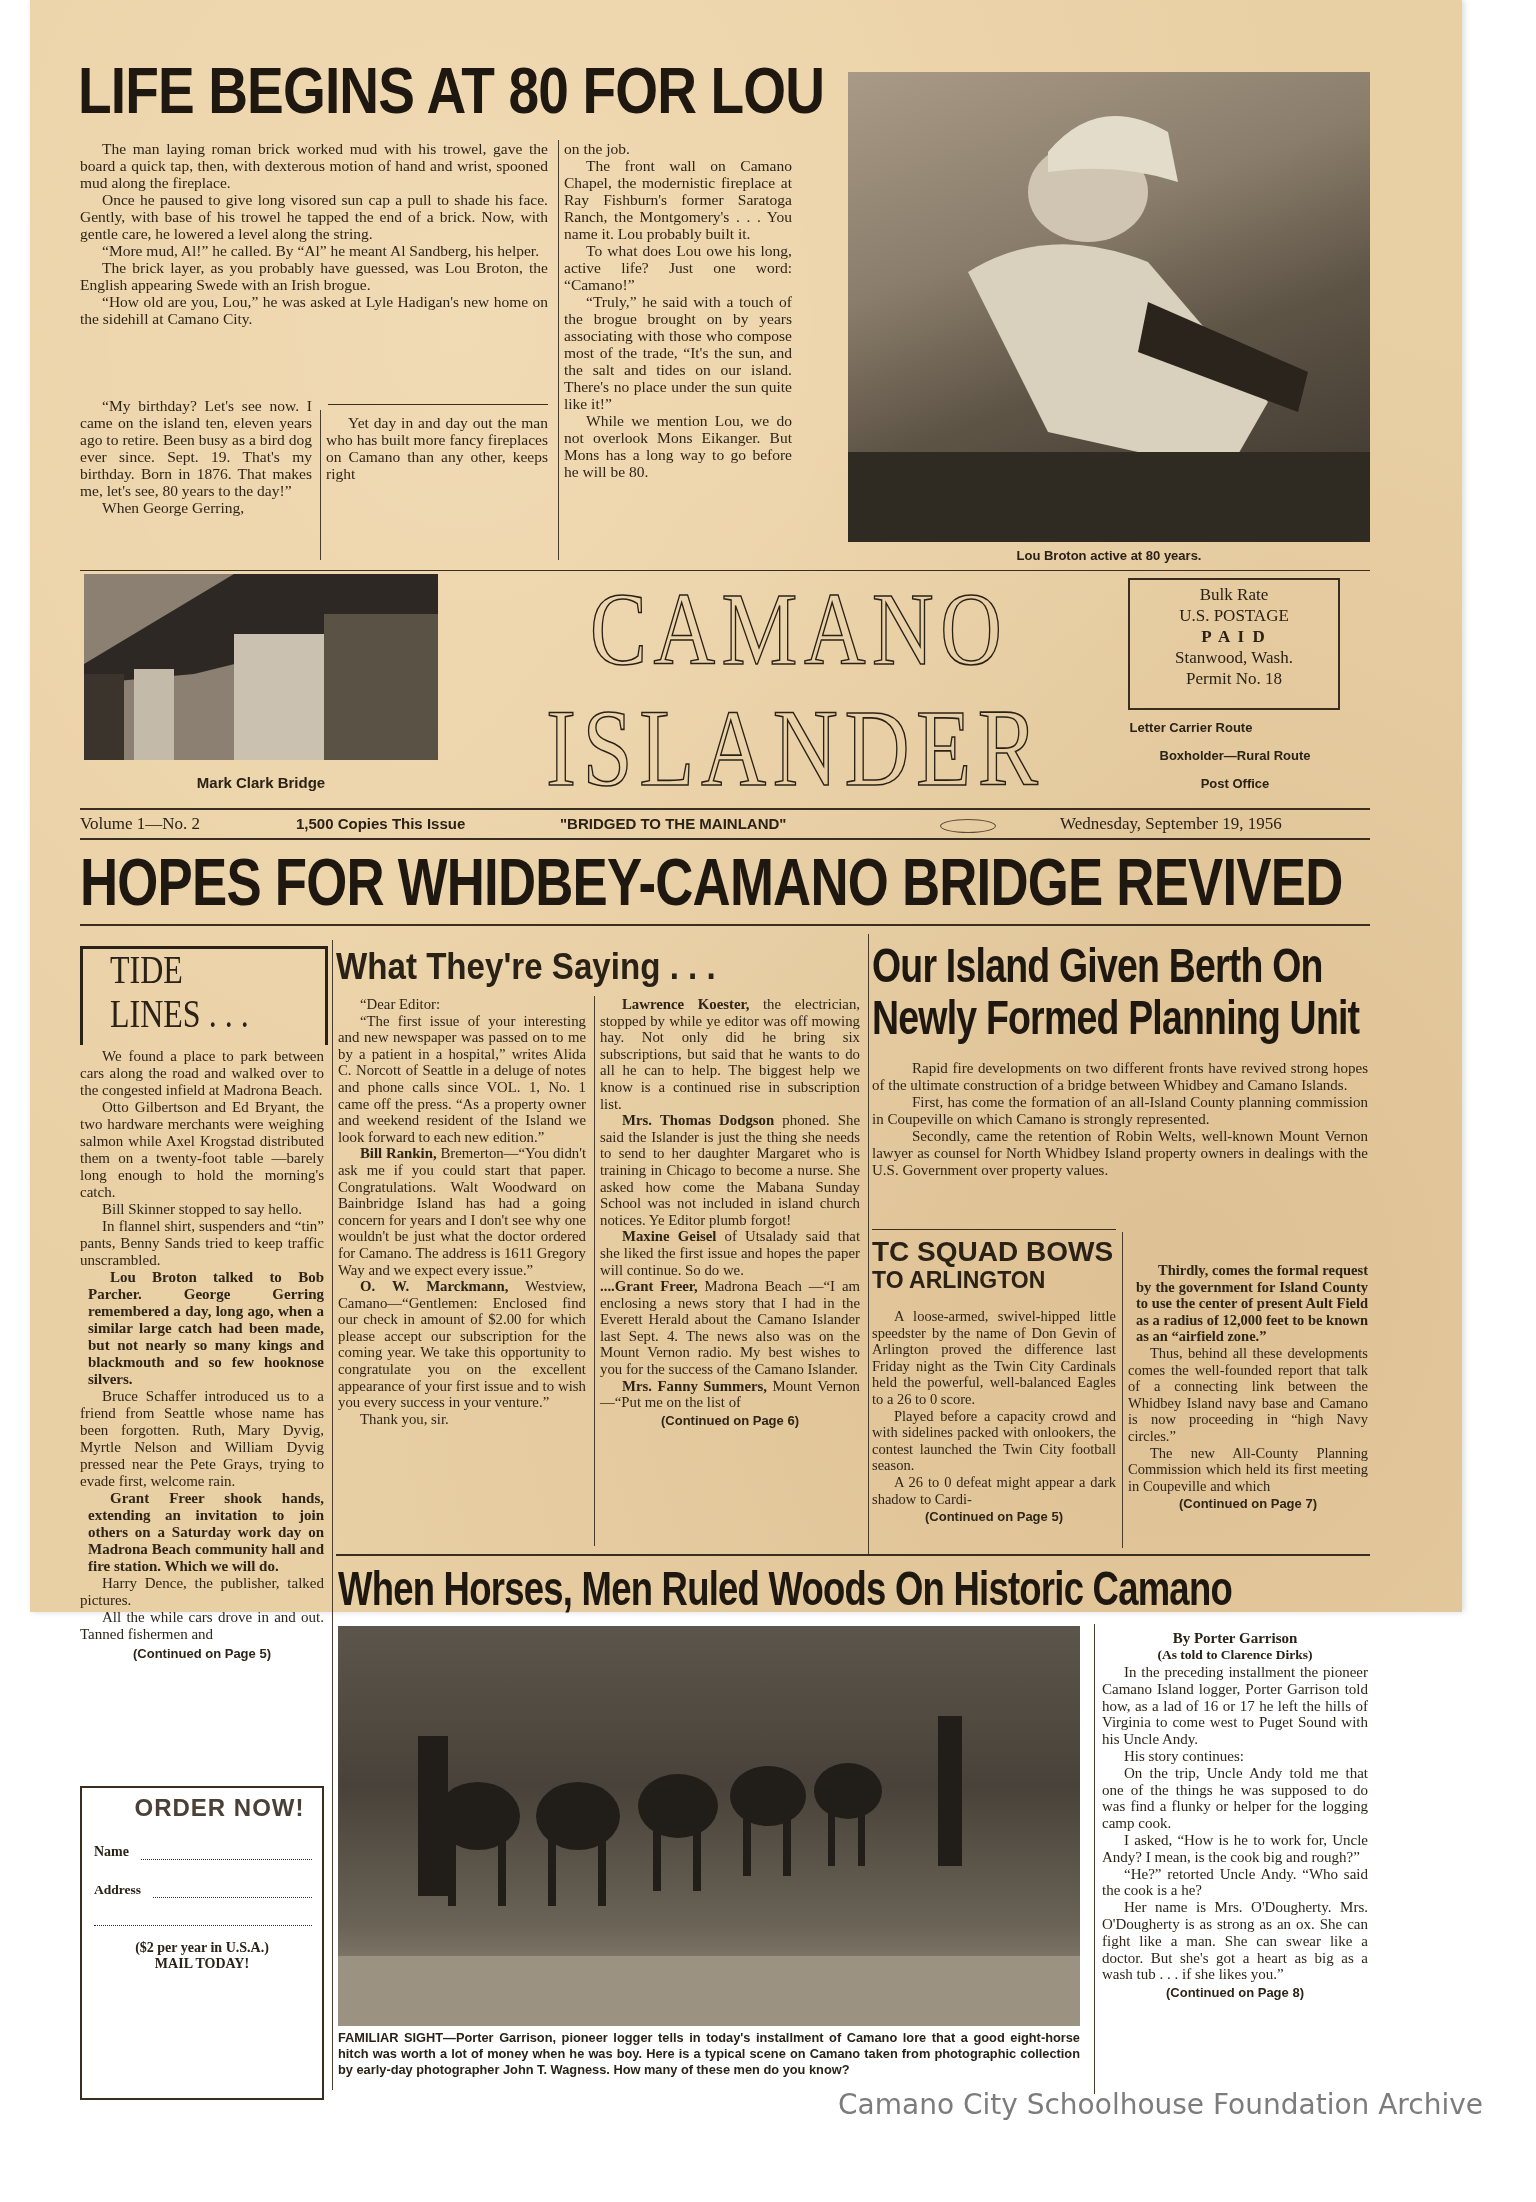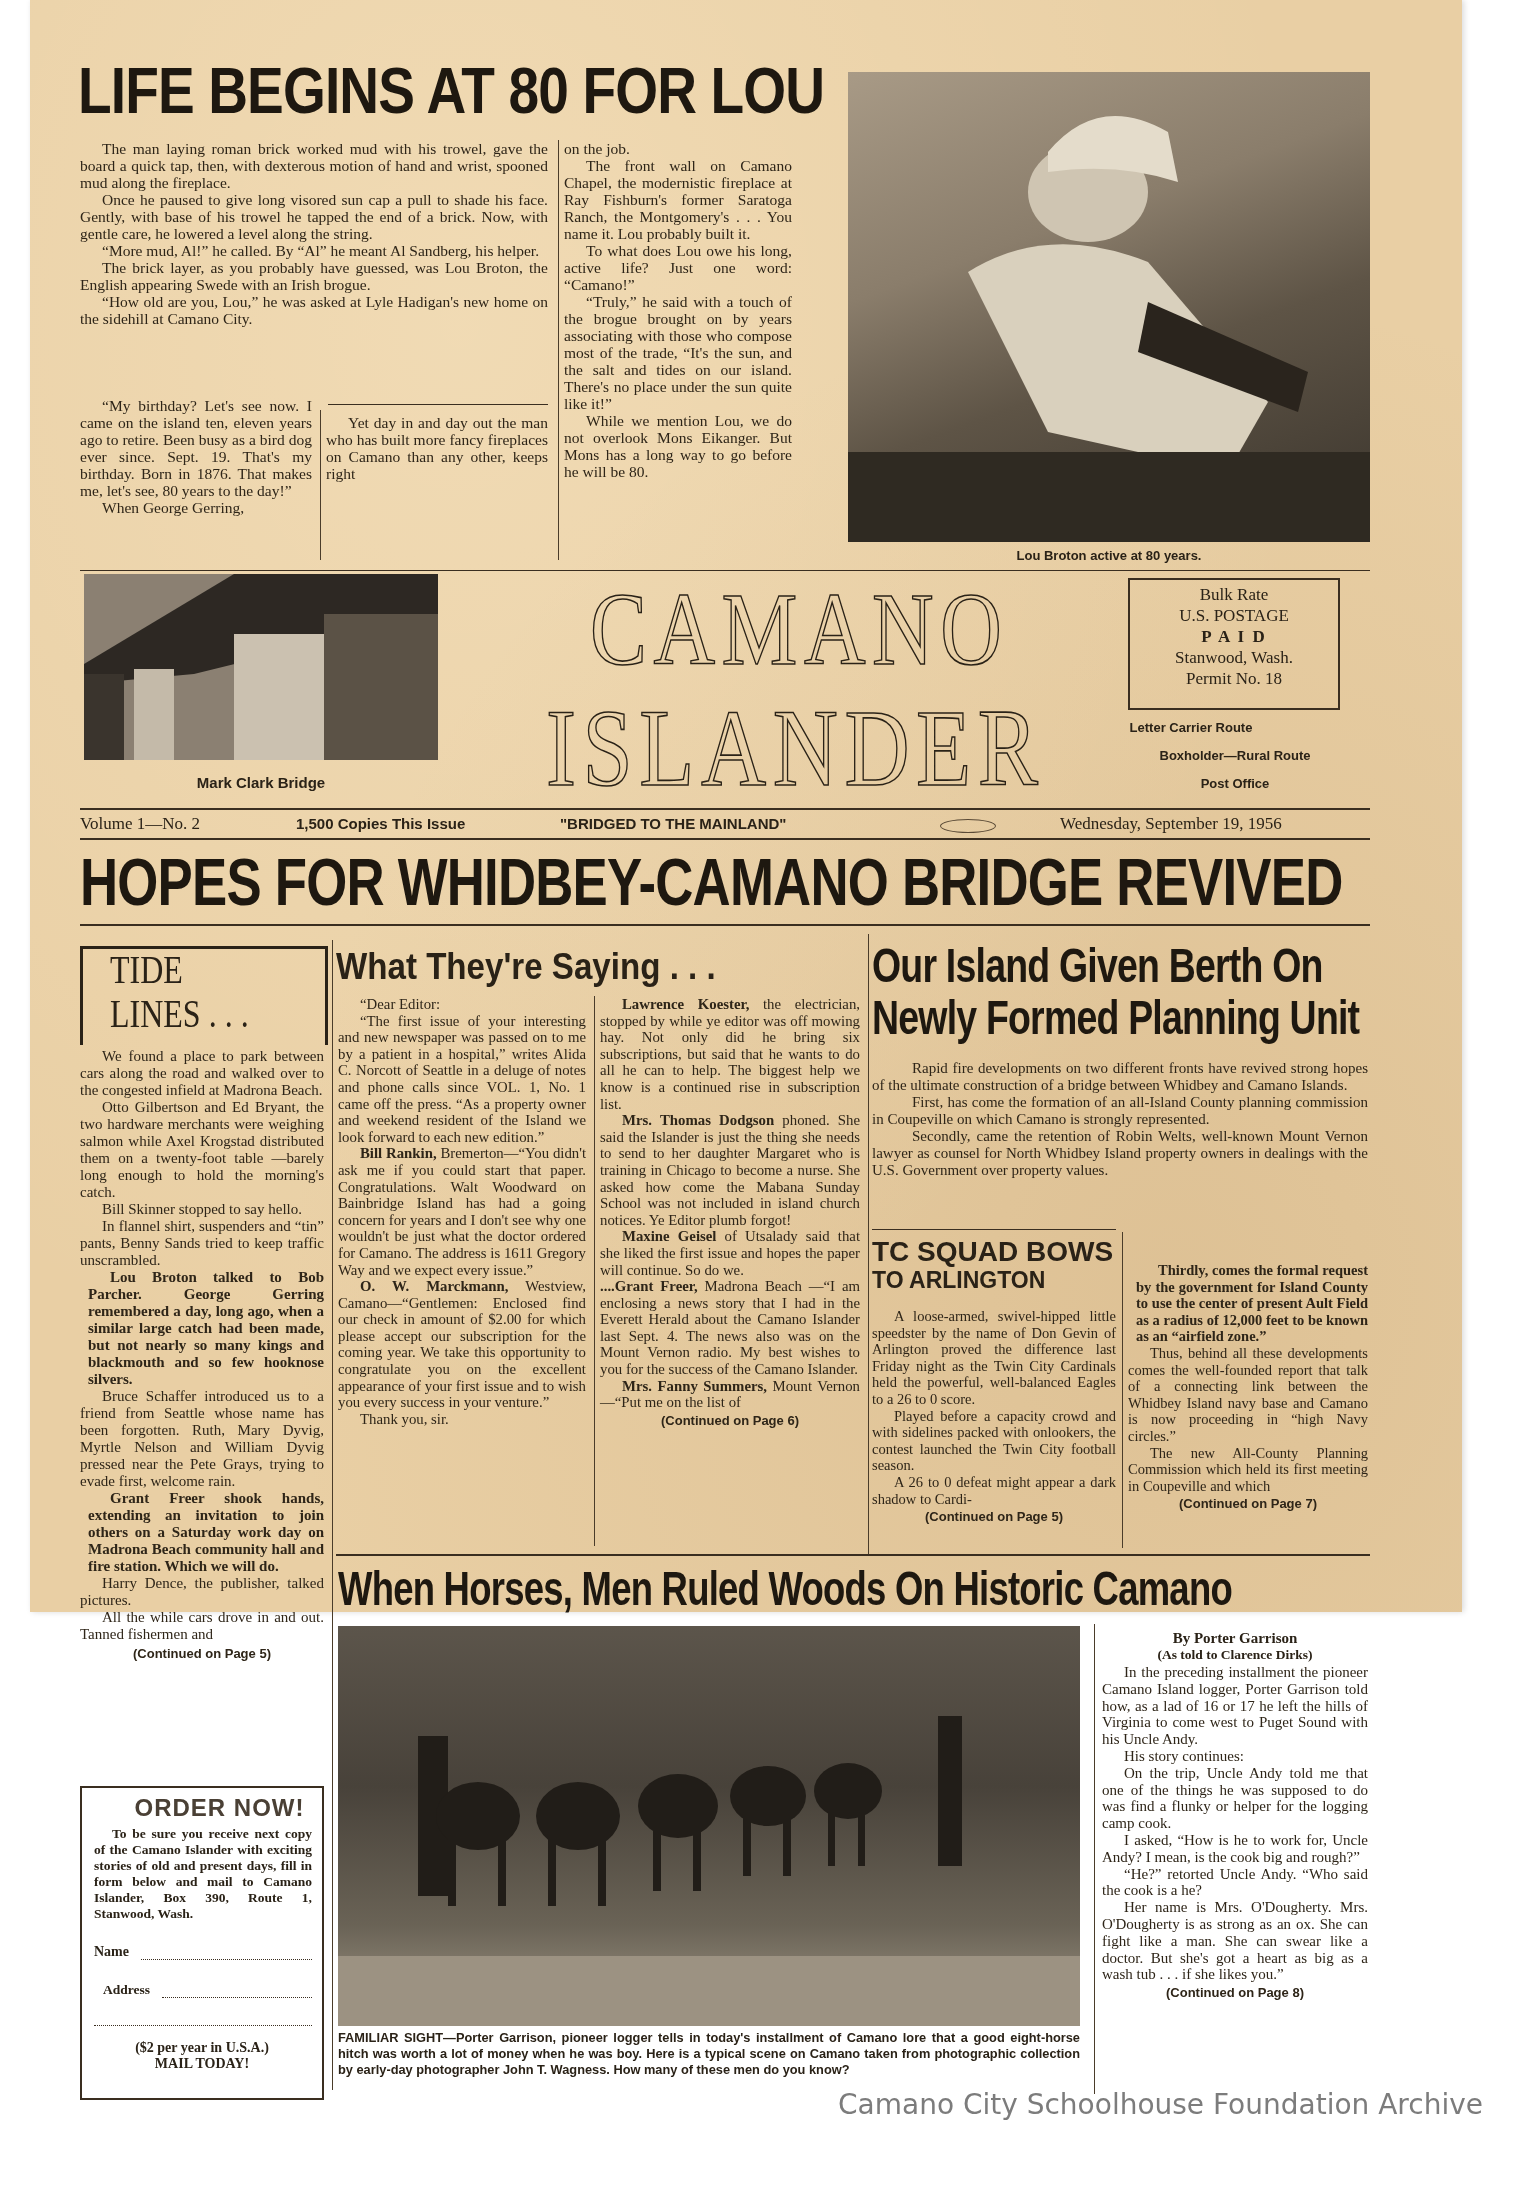--- a/index.html
+++ b/index.html
@@ -116,26 +116,25 @@
     <p class="bold" style="padding-left:8px;">Lou Broton talked to Bob Parcher. George Gerring remembered a day, long ago, when a similar large catch had been made, but not nearly so many kings and blackmouth and so few hooknose silvers.</p>
     <p>Bruce Schaffer introduced us to a friend from Seattle whose name has been forgotten. Ruth, Mary Dyvig, Myrtle Nelson and William Dyvig pressed near the Pete Grays, trying to evade first, welcome rain.</p>
     <p class="bold" style="padding-left:8px;">Grant Freer shook hands, extending an invitation to join others on a Saturday work day on Madrona Beach community hall and fire station. Which we will do.</p>
     <p>Harry Dence, the publisher, talked pictures.</p>
     <p>All the while cars drove in and out. Tanned fishermen and</p>
     <div class="cont">(Continued on Page 5)</div>
   </div>
 
   <div class="box" style="left:50px;top:1786px;width:240px;height:310px;">
     <div style="font-family:'Liberation Sans','DejaVu Sans',sans-serif;font-weight:bold;font-size:24px;text-align:center;margin-top:6px;color:#4a4035;letter-spacing:1px;padding-left:35px;">ORDER NOW!</div>
-    <div class="bold" style="font-size:13.5px;line-height:16px;text-align:justify;padding:4px 10px 0 12px;text-indent:18px;">To be sure you receive next copy of the Camano Islander with exciting stories of old and present days, fill in form below and mail to Camano Islander, Box 390, Route 1, Stanwood, Wash.</div>
     <div style="display:flex;align-items:flex-end;padding:22px 10px 0 12px;font-weight:bold;font-size:14px;">
       <span>Name</span>
       <span style="flex:1;border-bottom:1px dotted #3a2e20;margin-left:12px;height:12px;"></span>
     </div>
-    <div style="display:flex;align-items:flex-end;padding:22px 10px 0 21px;font-weight:bold;font-size:13.5px;">
+    <div style="display:flex;align-items:flex-end;padding:22px 10px 0 12px;font-weight:bold;font-size:13.5px;">
       <span>Address</span>
       <span style="flex:1;border-bottom:1px dotted #3a2e20;margin-left:12px;height:12px;"></span>
     </div>
     <div style="margin:26px 10px 0 12px;border-bottom:1px dotted #3a2e20;height:1px;"></div>
     <div class="bold" style="text-align:center;font-size:14px;margin-top:14px;">($2 per year in U.S.A.)</div>
     <div class="bold" style="text-align:center;font-size:14px;">MAIL TODAY!</div>
   </div>
 
   <div class="vrule" style="left:302px;top:940px;height:1150px;"></div>
 

